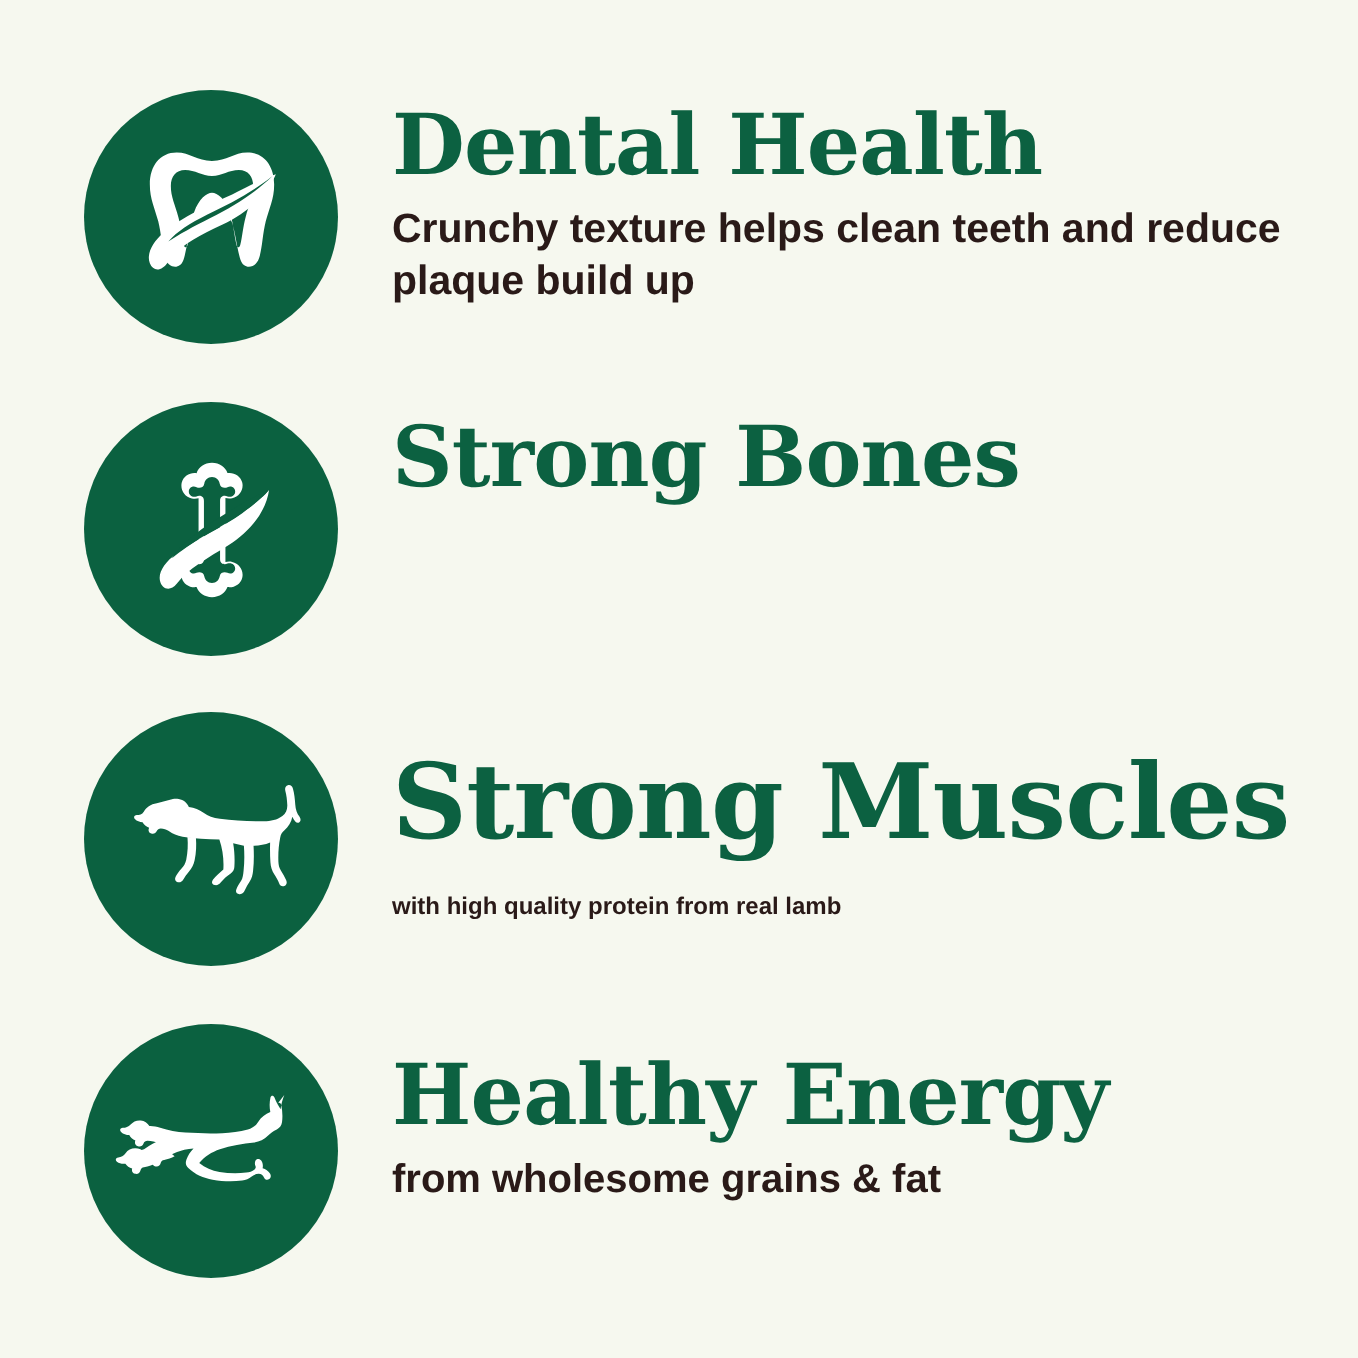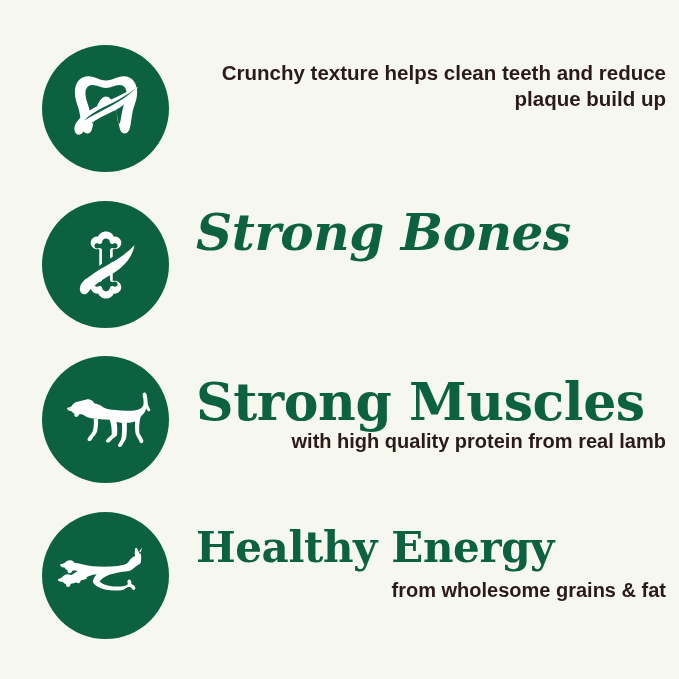--- a/index.html
+++ b/index.html
@@ -54,40 +54,39 @@
     line-height: 1.0;
     margin: 0;
     white-space: nowrap;
   }
   .benefit-desc {
     font-family: "Liberation Sans", sans-serif;
     font-weight: 700;
     color: #2a1a18;
     line-height: 1.28;
     margin: 0;
-    text-align: right;
   }
 
   
   #row-dental .icon-badge { left: 42px;  top: 45px; }
   #row-dental .benefit-text { top: 52px; }
   #row-dental .benefit-title { font-size: 42px; }
   #row-dental .benefit-desc { font-size: 20.5px; margin-top: 8px; }
 
   
   #row-bones .icon-badge { left: 42px;  top: 201px; }
   #row-bones .benefit-text { top: 208px; }
-  #row-bones .benefit-title { font-size: 50px; font-style: italic; }
+  #row-bones .benefit-title { font-size: 42px; }
   #row-bones .benefit-desc { font-size: 20.5px; margin-top: 8px; }
 
   
   #row-muscles .icon-badge { left: 42px;  top: 356px; }
   #row-muscles .benefit-text { top: 376px; }
   #row-muscles .benefit-title { font-size: 52px; }
-  #row-muscles .benefit-desc { font-size: 20px; margin-top: 1px; }
+  #row-muscles .benefit-desc { font-size: 12px; margin-top: 18px; }
 
   
   #row-energy .icon-badge { left: 42px;  top: 512px; }
   #row-energy .benefit-text { top: 527px; }
   #row-energy .benefit-title { font-size: 42px; }
   #row-energy .benefit-desc { font-size: 20px; margin-top: 9px; }
 </style>
 </head>
 <body>
 
@@ -104,20 +103,21 @@
 
             <path d="M88 24c-5 12-17 23-32 30C41 61 30 67 24 76c-4 6-9 6-11 1c-2-5 1-12 8-18C32 49 49 42 62 36C72 31 81 26 88 24z"></path>
             <path d="M88 24c-9 1-22 5-33 11c-12 7-21 14-25 21c3-2 9-6 17-10c13-7 29-14 41-22z" opacity="0.0"></path>
 
             <path d="M86 25c-11 9-26 17-39 23c-10 5-18 10-23 16c6-4 15-9 25-14c14-7 28-16 37-25z" fill="#0b6140"></path>
           </g>
         </svg>
       </span>
     </div>
     <div class="benefit-text">
+      <h2 class="benefit-title">Dental Health</h2>
       <p class="benefit-desc">Crunchy texture helps clean teeth and reduce plaque build up</p>
     </div>
   </div>
 
   <div class="benefit-row" id="row-bones">
     <div class="icon-badge">
       <span>
         <svg width="84" height="84" viewBox="0 0 100 100" aria-hidden="true">
           <g fill="#ffffff">
 

